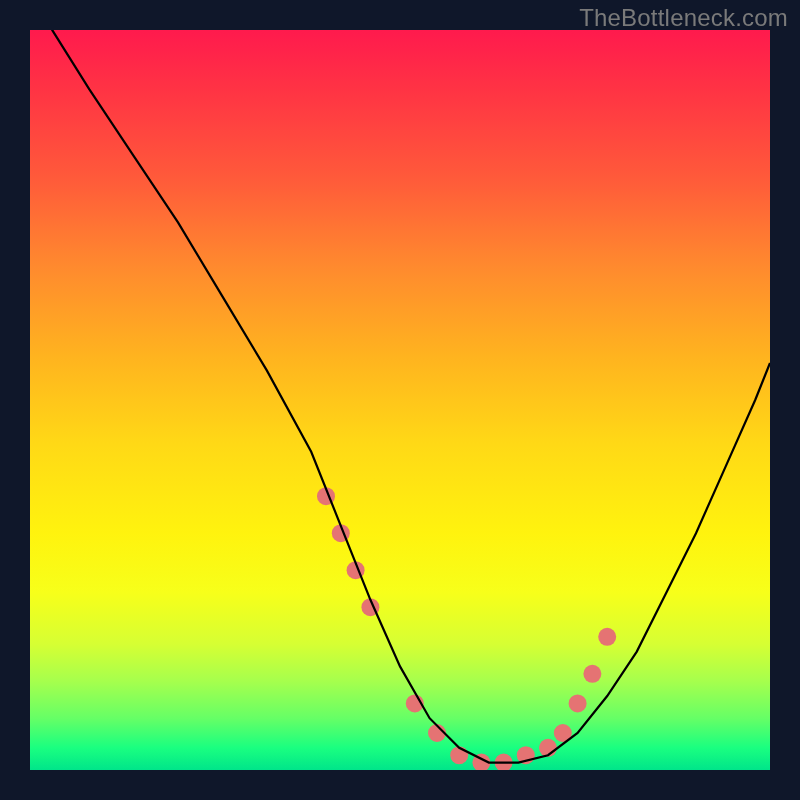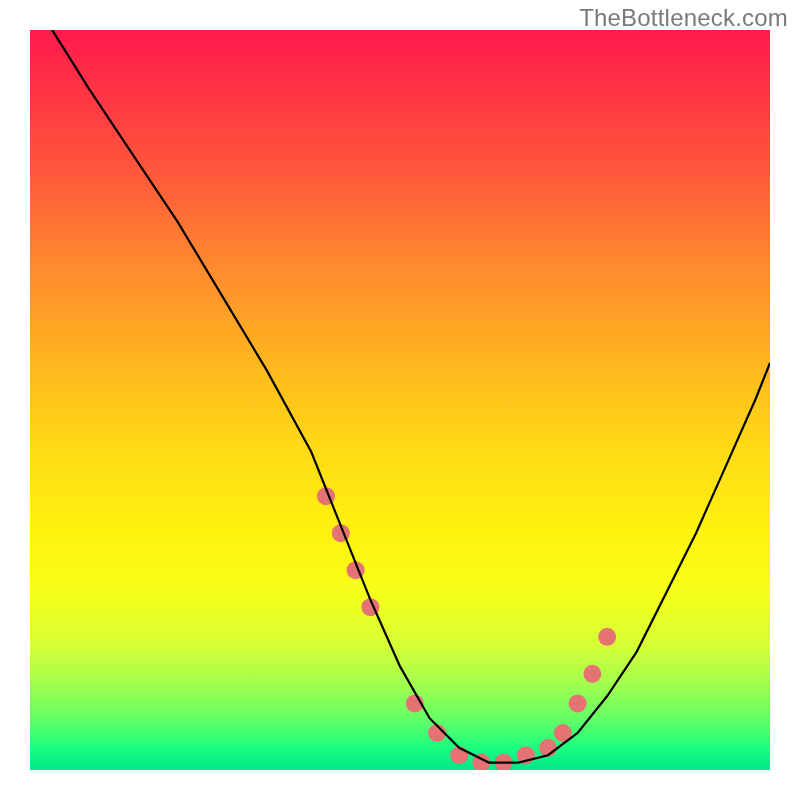--- a/index.html
+++ b/index.html
@@ -7,21 +7,21 @@
     padding: 0;
     width: 800px;
     height: 800px;
     background: #000;
     overflow: hidden;
   }
   .frame {
     position: relative;
     width: 800px;
     height: 800px;
-    background: #ffffff;
+    background: #0f172a;
   }
   .plot-area {
     position: absolute;
     left: 30px;
     top: 30px;
     width: 740px;
     height: 740px;
     background: linear-gradient(to bottom,
       #ff1a4d 0%,
       #ff3344 8%,

